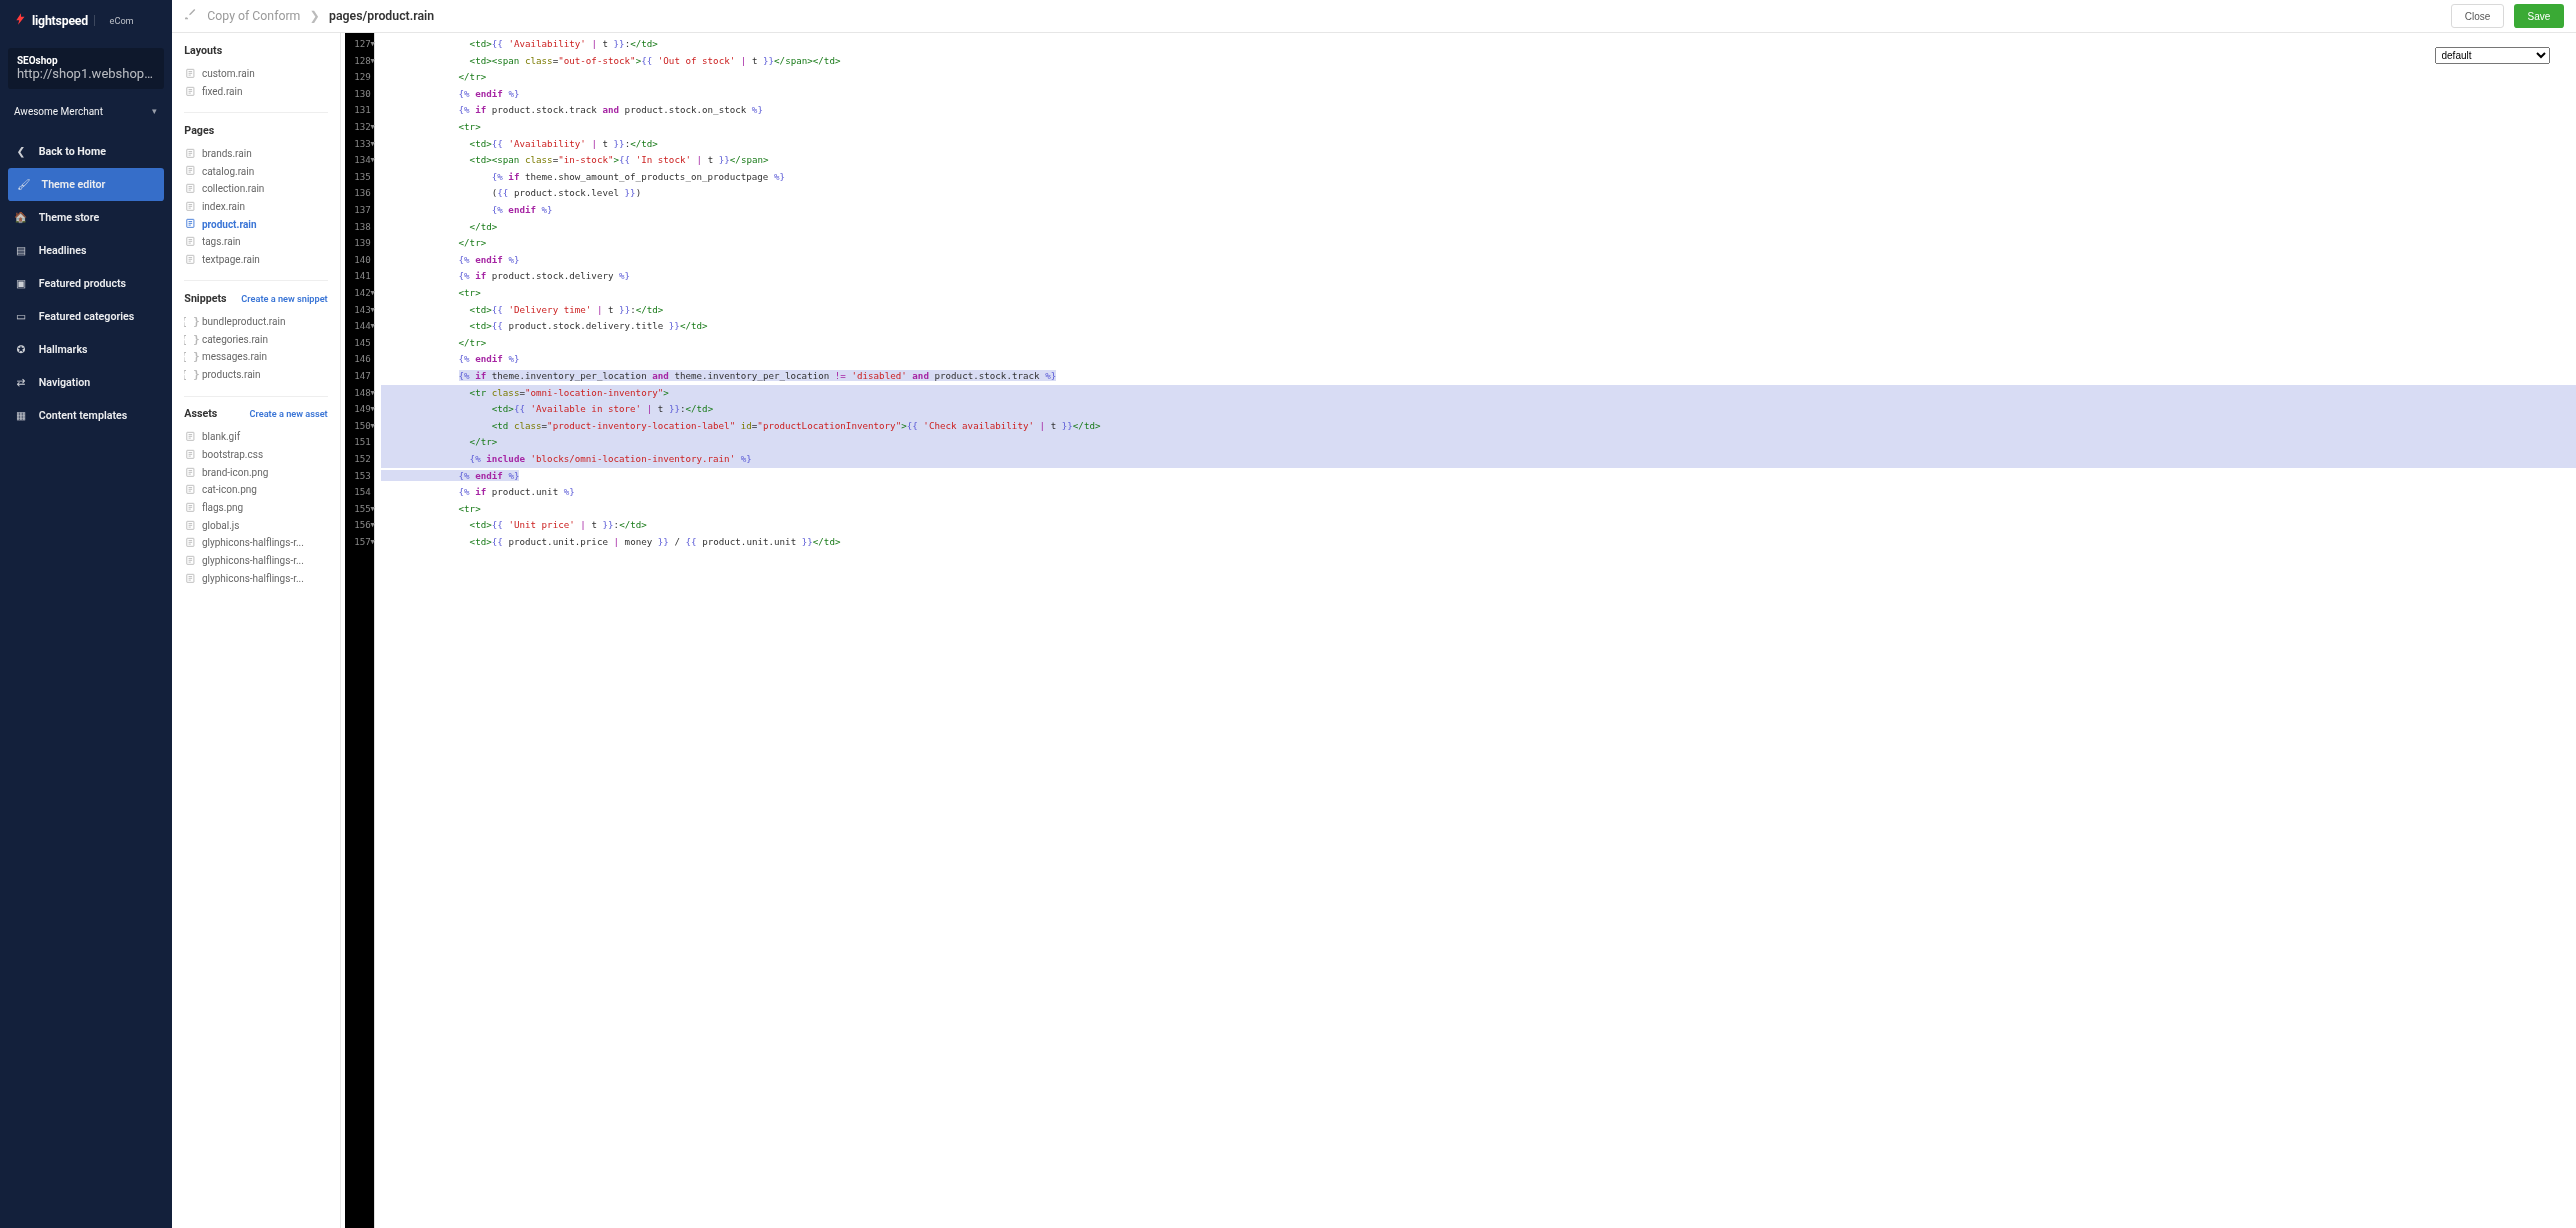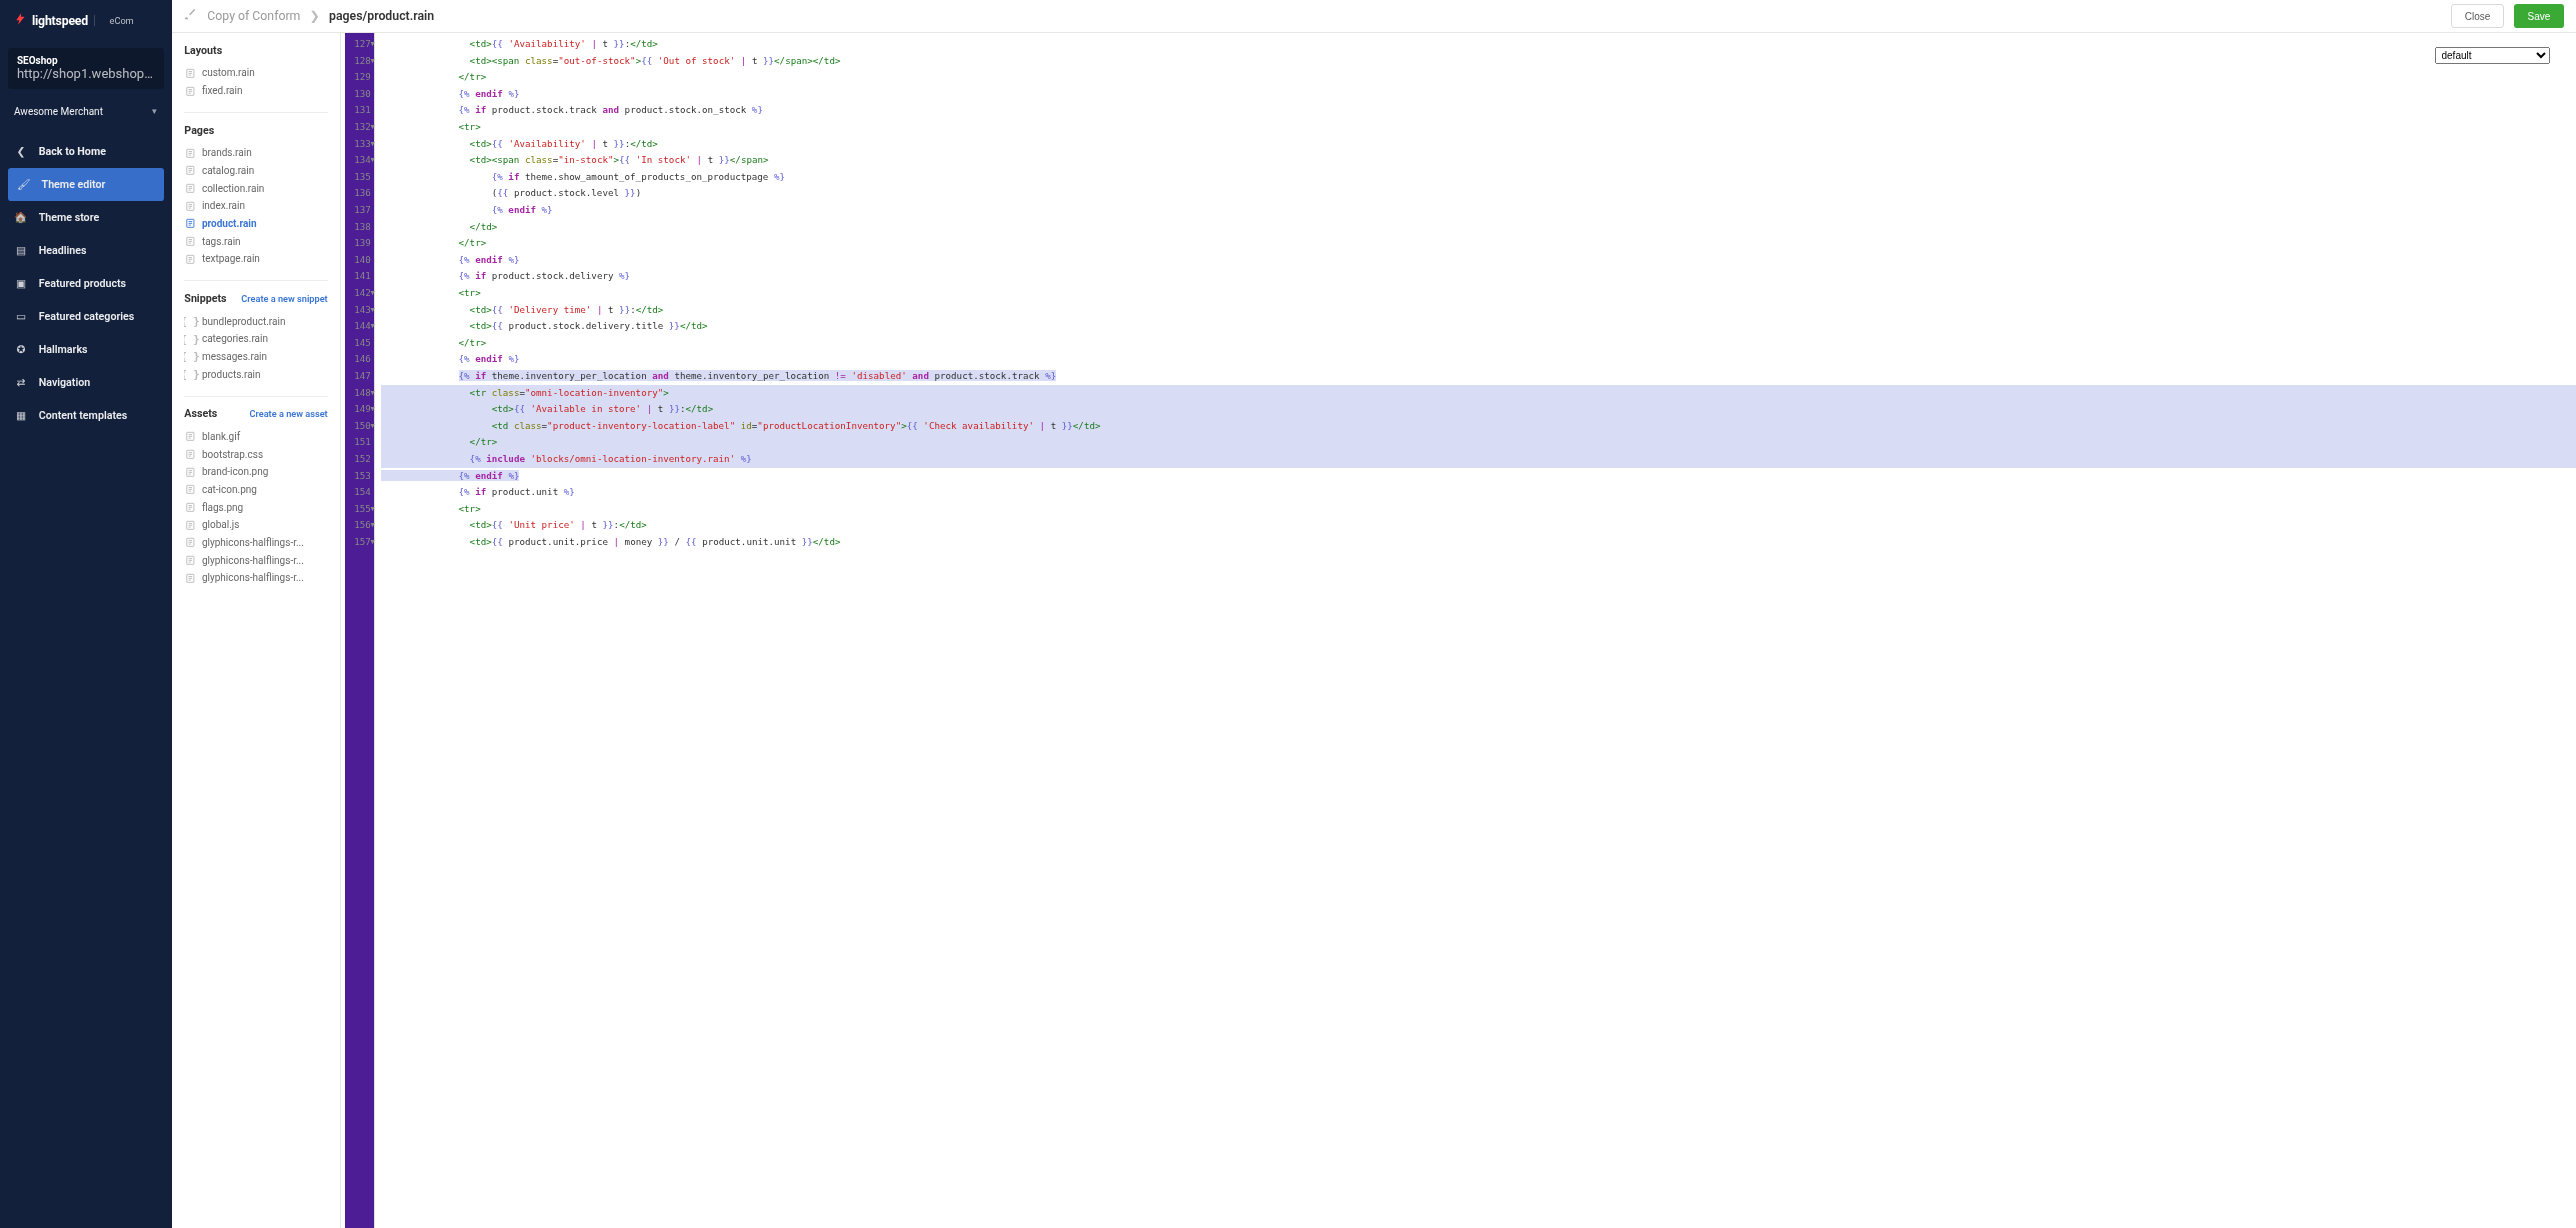--- a/index.html
+++ b/index.html
@@ -30,26 +30,26 @@
 .btn{padding:5.4px 12.3px;border-radius:3.1px;font-weight:400;font-size:10px;cursor:pointer;border:0.8px solid transparent}
 .btn-close{border:0.8px solid #d9d9d9;background:#fff;color:#555}
 .btn-save{background:#3aaa35;color:#fff}
 .editor-area{flex:1;display:flex;min-height:0}
 .panel{width:169px;flex:0 0 169px;border-right:0.8px solid #e6e6e6;overflow-y:auto;padding:10.7px 0 15.3px;position:relative}
 .panel-section{padding:0 12.3px;margin-bottom:12.3px}
 .sec-head{display:flex;justify-content:space-between;align-items:center;margin-bottom:7.7px}
 .sec-title{font-weight:700;font-size:10.7px;color:#333}
 .sec-action{color:#3a75d6;font-size:9.2px;font-weight:600;cursor:pointer}
 .sec-divider{height:0.8px;background:#eee;margin:6.1px 12.3px 10.7px}
-.fitem{display:flex;align-items:flex-start;gap:6.1px;padding:3.1px 0;font-size:10px;color:#666;cursor:pointer;white-space:nowrap;overflow:hidden;text-overflow:ellipsis}
+.fitem{display:flex;align-items:flex-end;gap:6.1px;padding:3.1px 0;font-size:10px;color:#666;cursor:pointer;white-space:nowrap;overflow:hidden;text-overflow:ellipsis}
 .fitem.selected{color:#3a75d6;font-weight:700}
 .fico{width:11.5px;height:11.5px;flex:0 0 11.5px;display:inline-flex;align-items:center;justify-content:center;font-size:10.7px;color:#b8b8b8}
 .fitem.selected .fico{color:#3a75d6}
 .code-area{flex:1;position:relative;min-width:0;display:flex}
-.gutter{width:34px;flex:0 0 34px;background:#4c1d95;border-right:0.8px solid #ddd;text-align:right;padding:3.1px 0;font-family:Menlo,Consolas,monospace;font-size:9.2px;color:#888;user-select:none;border-left:4.6px solid #fff}
+.gutter{width:34px;flex:0 0 34px;background:#000000;border-right:0.8px solid #ddd;text-align:right;padding:3.1px 0;font-family:Menlo,Consolas,monospace;font-size:9.2px;color:#888;user-select:none;border-left:4.6px solid #fff}
 .gline{height:16.6px;line-height:16.6px;padding-right:3.1px;position:relative}
 .gline .arrow{position:absolute;right:-0.8px;font-size:7px;color:#888}
 .code{flex:1;font-family:Menlo,Consolas,monospace;font-size:9.2px;line-height:16.6px;padding:3.1px 0 3.1px 6.1px;white-space:pre;overflow:auto;position:relative}
 .cl{height:16.6px;padding-left:0}
 .cl.hl{background:#d8dcf4}
 .tok-tag{color:#1a7b1a}
 .tok-attr{color:#7b7b00}
 .tok-str{color:#c22}
 .tok-delim{color:#5a5ad6}
 .tok-kw{color:#a626a4;font-weight:700}

